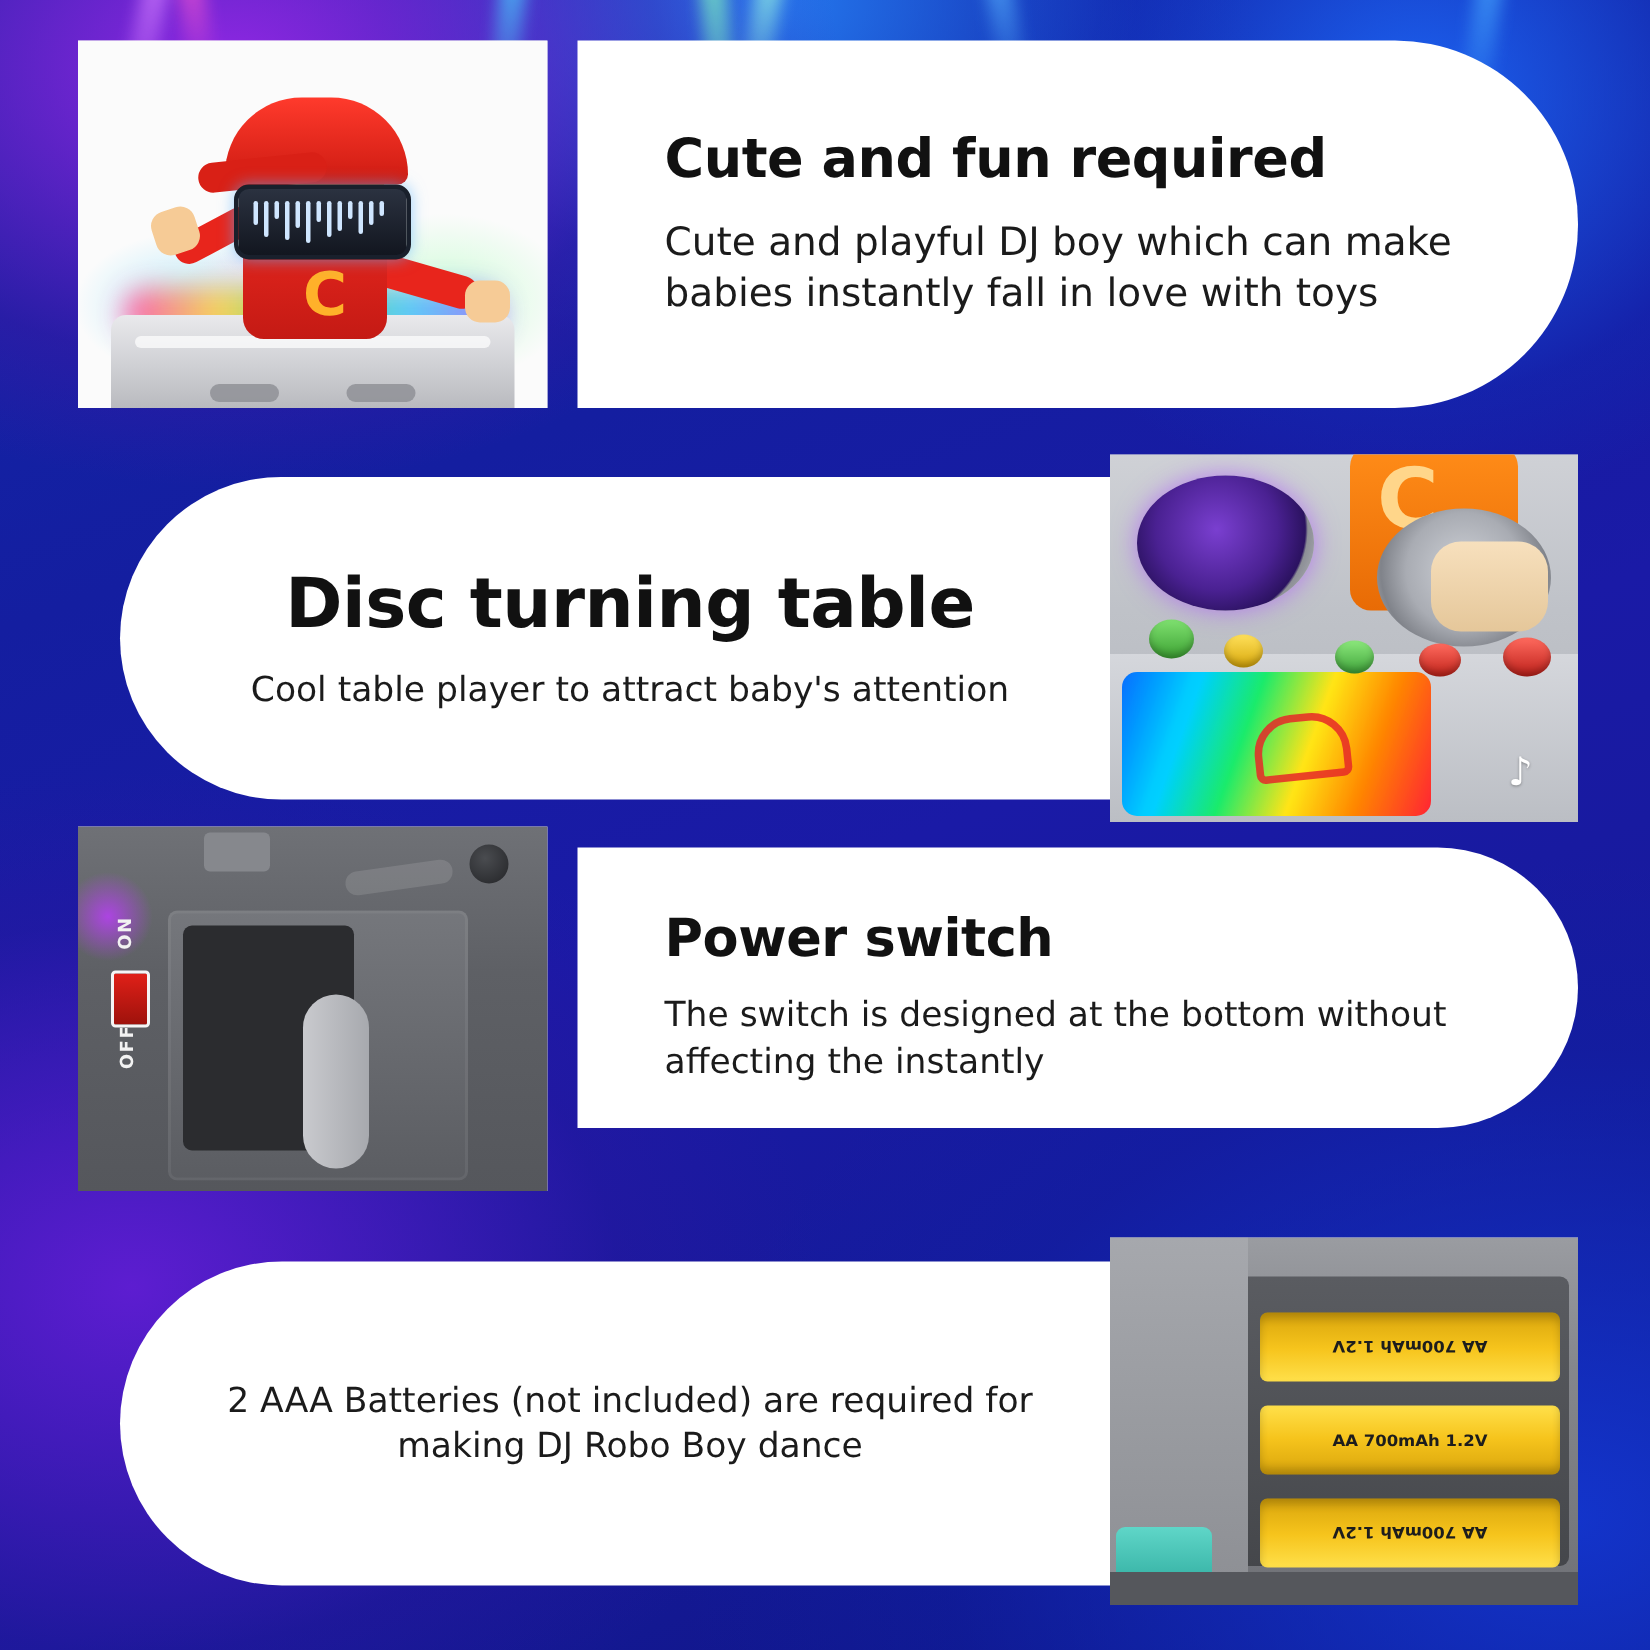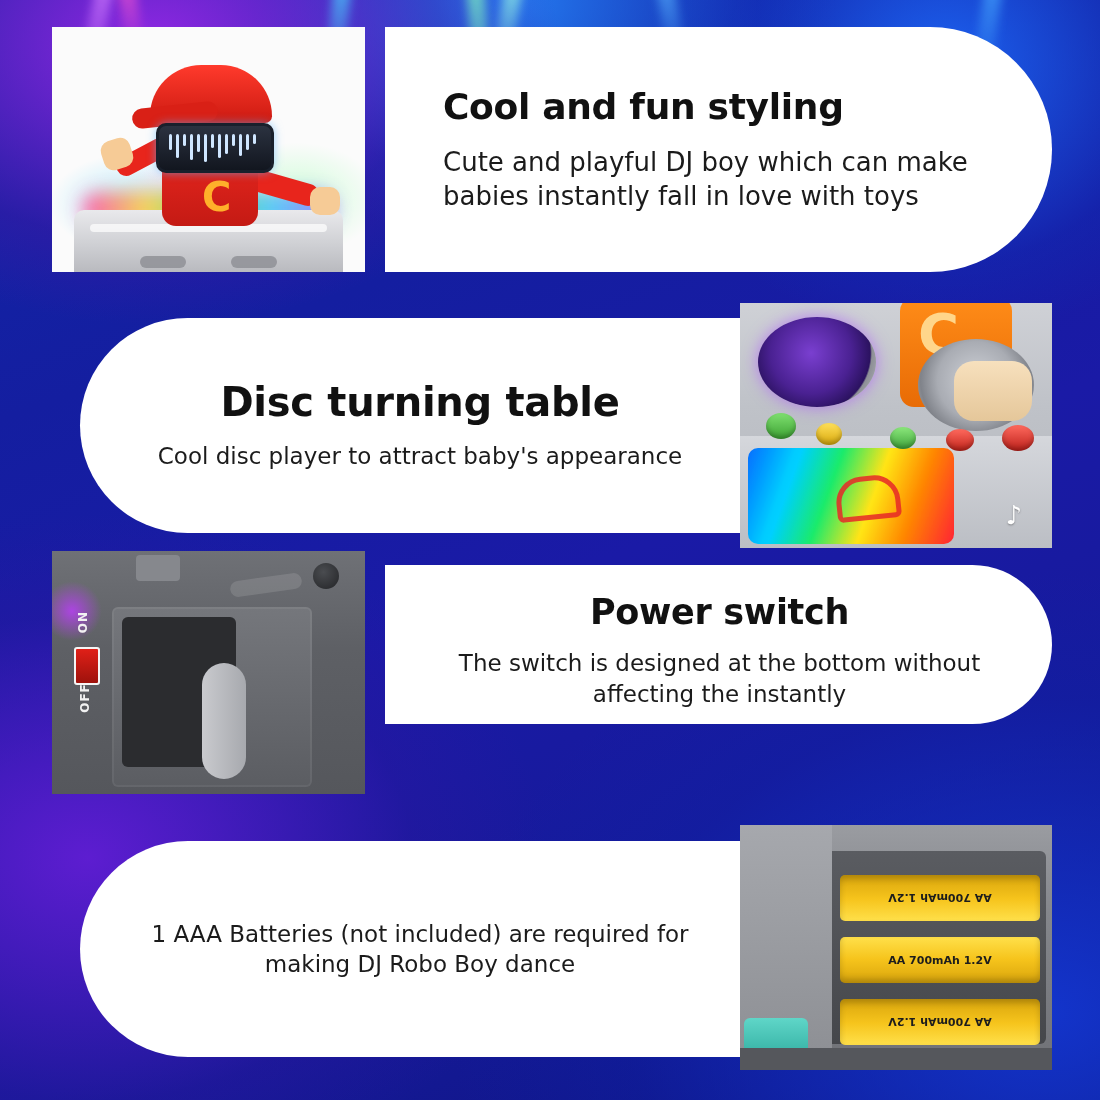--- a/index.html
+++ b/index.html
@@ -93,34 +93,33 @@
   
   #row2 { left: 80px; top: 303px; width: 972px; height: 245px; }
   #panel2 {
     width: 680px; height: 215px;
     margin-top: 15px;
     padding: 0 54px;
     border-radius: 110px 0 0 110px;
     text-align: center;
     align-items: center;
   }
-  #panel2 .title { font-size: 40px; margin-bottom: 16px; }
+  #panel2 .title { font-size: 46px; margin-bottom: 16px; }
   #panel2 .desc  { font-size: 23px; }
   #photo2 { width: 312px; height: 245px; margin-left: -20px; }
 
   
   #row3 { left: 52px; top: 551px; width: 1000px; height: 243px; }
   #photo3 { width: 313px; height: 243px; }
   #panel3 {
     margin-left: 20px;
-    width: 667px; height: 159px;
+    width: 667px; height: 187px;
     margin-top: 14px;
     padding: 12px 56px 0 58px;
     border-radius: 0 110px 110px 0;
-    text-align: center;
   }
   #panel3 .title { font-size: 35px; margin-bottom: 16px; }
   #panel3 .desc  { font-size: 23px; }
 
   
   #row4 { left: 80px; top: 825px; width: 972px; height: 245px; }
   #panel4 {
     width: 680px; height: 216px;
     margin-top: 16px;
     padding: 0 54px;
@@ -386,30 +385,30 @@
           <i style="left:59px;height:24px"></i>
         <i style="left:66px;height:20px"></i>
           <i style="left:73px;height:12px"></i>
         <i style="left:80px;height:22px"></i>
           <i style="left:87px;height:16px"></i>
         <i style="left:94px;height:10px"></i>
       </div>
     </div>
 
     <div class="panel" id="panel1">
-      <div class="title">Cool and fun styling</div>
+      <div class="title">Cute and fun required</div>
       <div class="desc">Cute and playful DJ boy which can make babies instantly fall in love with toys</div>
     </div>
   </div>
 
   <div class="row" id="row2">
 
     <div class="panel" id="panel2">
       <div class="title">Disc turning table</div>
-      <div class="desc">Cool disc player to attract baby's appearance</div>
+      <div class="desc">Cool table player to attract baby's attention</div>
     </div>
 
     <div class="photo" id="photo2">
       <div class="p2-bg"></div>
       <div class="p2-disc"></div>
       <div class="p2-orange"></div>
       <div class="p2-disc2"></div>
       <div class="p2-fist"></div>
       <div class="p2-base"></div>
       <div class="p2-light"></div>
@@ -441,21 +440,21 @@
 
     <div class="panel" id="panel3">
       <div class="title">Power switch</div>
       <div class="desc">The switch is designed at the bottom without affecting the instantly</div>
     </div>
   </div>
 
   <div class="row" id="row4">
 
     <div class="panel" id="panel4">
-      <div class="desc">1 AAA Batteries (not included) are required for making DJ Robo Boy dance</div>
+      <div class="desc">2 AAA Batteries (not included) are required for making DJ Robo Boy dance</div>
     </div>
 
     <div class="photo" id="photo4">
       <div class="p4-bg"></div>
       <div class="p4-case">
         <div class="p4-batt p4-b1">
           <span>AA 700mAh 1.2V</span>
         </div>
         <div class="p4-batt p4-b2">
           <span>AA 700mAh 1.2V</span>

